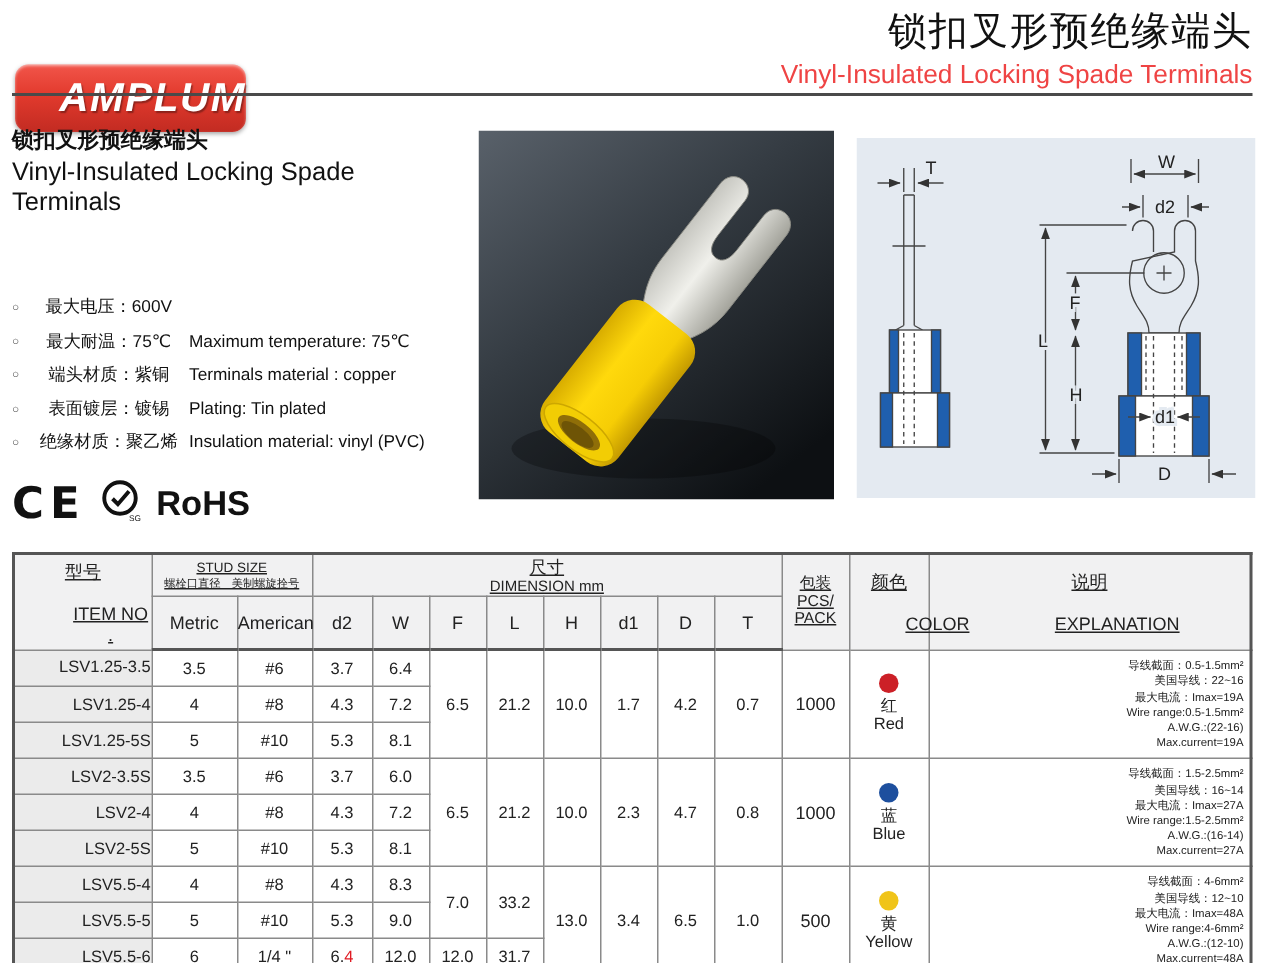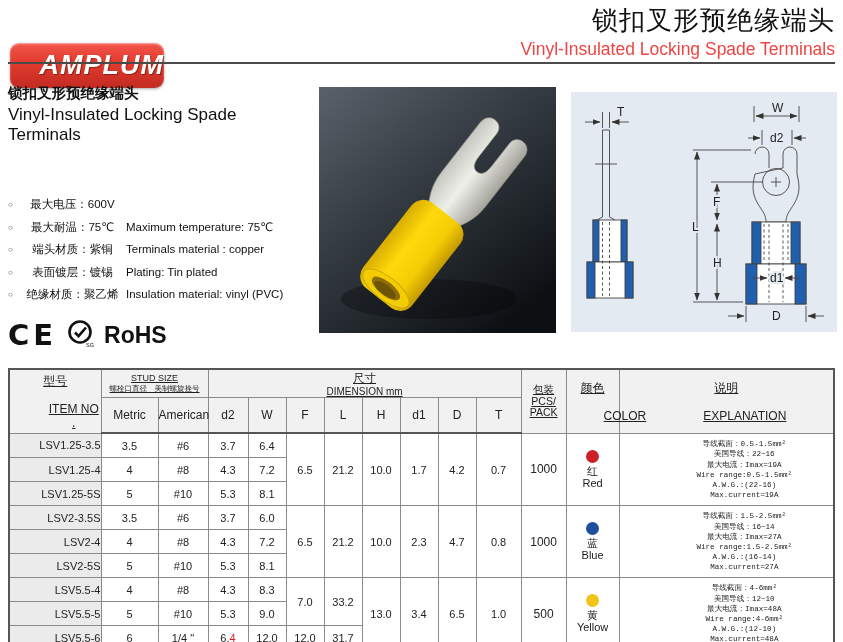--- a/index.html
+++ b/index.html
@@ -50,21 +50,21 @@
   .th-zh{font-size:12px;}
   .th-en{font-size:12px;margin-top:12px;padding-left:37px;}
   .ss-en{font-size:9px;}
   .ss-zh{font-size:7.5px;margin-top:1px;}
   .dim-zh{font-size:11.5px;}
   .dim-en{font-size:10px;}
   .pack-line{font-size:10.5px;line-height:11.5px;}
   .pcs{font-size:12px;}
   .color-cell .dot{display:inline-block;width:13px;height:13px;border-radius:50%;margin-bottom:0;}
   .color-cell div{font-size:11px;line-height:12px;}
-  td.exp{text-align:center;padding:3px 4px 2px 40px;font-size:7.6px;line-height:1.34;color:#222;font-family:Liberation Mono, monospace;}
+  td.exp{text-align:right;padding:3px 4px 2px 40px;font-size:7.6px;line-height:1.34;color:#222;}
   .redmark{font-weight:normal;}
 </style>
 </head>
 <body>
 
 <div class="logo">
   <span>AMPLUM</span>
 </div>
 <div class="header-titles">
   <div class="ht-zh">锁扣叉形预绝缘端头</div>

